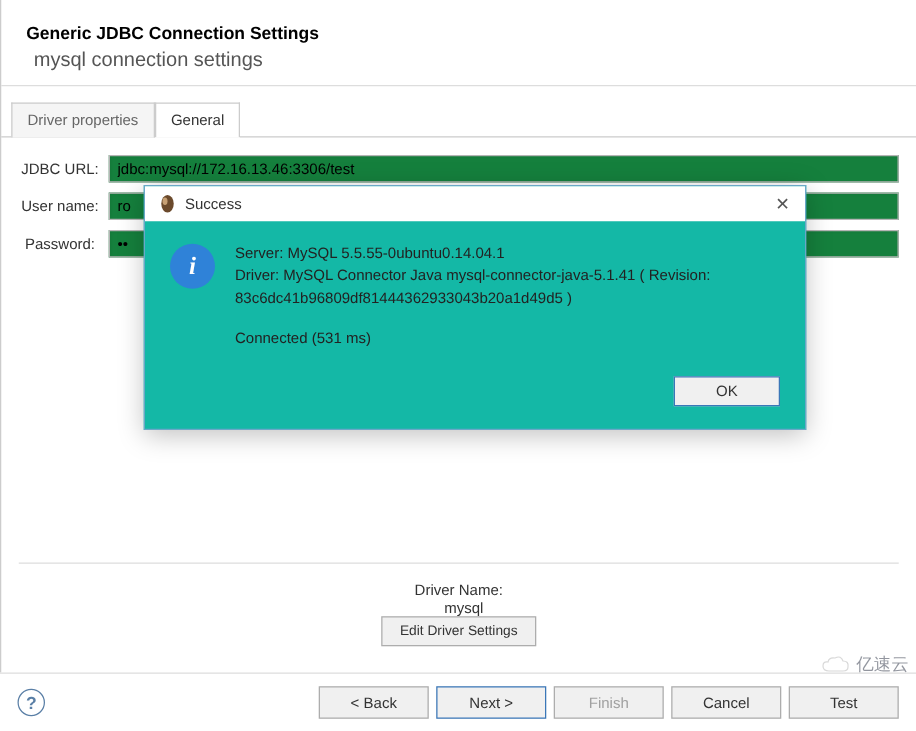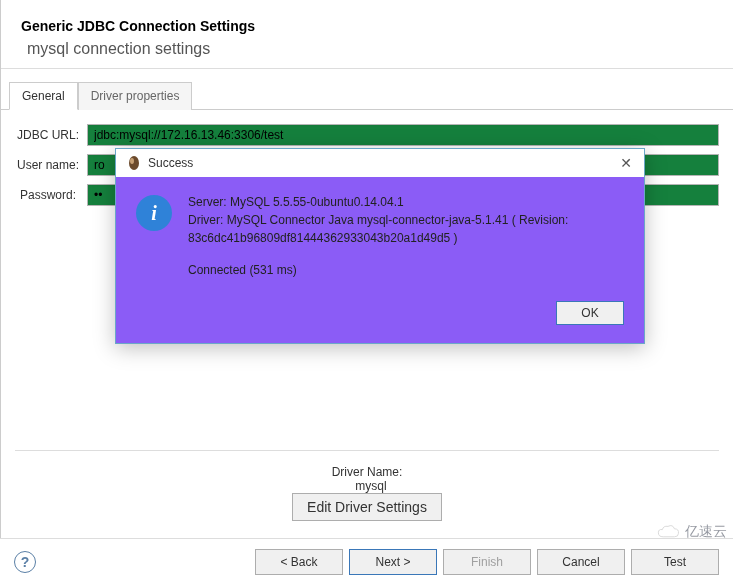--- a/index.html
+++ b/index.html
@@ -14,58 +14,58 @@
     .tab.inactive { background: #f5f5f5; color: #666; }
     .tab.active { background: #fff; border-bottom: 1px solid #fff; }
     .form-area { padding: 14px 14px 6px 14px; }
     .form-row { display: flex; align-items: center; margin-bottom: 8px; }
     .form-label { width: 72px; text-align: center; padding-right: 6px; font-size: 12px; }
     .form-input { flex: 1; border: 1px solid #b5b5b5; background: #15803d; padding: 3px 6px; font-size: 12px; height: 22px; box-shadow: inset 1px 1px 2px rgba(0,0,0,0.05); }
     .bottom-sep { border-top: 1px solid #ddd; margin: 0 14px; margin-top: 230px; }
     .driver-row { display: flex; align-items: center; padding: 14px 14px; flex-direction: column; }
     .driver-label {}
     .driver-value { margin-left: 8px; flex: 1; }
-    .edit-driver-btn { border: 1px solid #adadad; background: #f0f0f0; padding: 5px 14px; font-size: 14px; cursor: pointer; }
+    .edit-driver-btn { border: 1px solid #adadad; background: #f0f0f0; padding: 5px 14px; font-size: 11px; cursor: pointer; }
     .footer { position: absolute; bottom: 0; left: 0; right: 0; border-top: 1px solid #ddd; display: flex; align-items: center; padding: 10px 14px; background: #fff; }
     .help-icon { width: 22px; height: 22px; border: 1.5px solid #5a7fa6; border-radius: 50%; display: flex; align-items: center; justify-content: center; color: #5a7fa6; font-weight: bold; font-size: 14px; cursor: pointer; }
     .footer-spacer { flex: 1; }
     .footer-btn { border: 1px solid #adadad; background: #f0f0f0; padding: 5px 0; width: 88px; text-align: center; font-size: 12px; margin-left: 6px; cursor: pointer; }
     .footer-btn.primary { border: 1.5px solid #3a77b8; }
     .footer-btn.disabled { color: #a0a0a0; }
     
-    .dialog { position: absolute; left: 115px; top: 148px; width: 530px; background: #8b5cf6; border: 1px solid #6aa7c8; box-shadow: 0 4px 20px rgba(0,0,0,0.25); }
+    .dialog { position: absolute; left: 115px; top: 148px; width: 530px; background: #14b8a6; border: 1px solid #6aa7c8; box-shadow: 0 4px 20px rgba(0,0,0,0.25); }
     .dialog-title { display: flex; align-items: center; padding: 6px 8px 6px 10px; background: #fff; }
     .dbeaver-icon { width: 16px; height: 16px; margin-right: 6px; display: inline-flex; align-items: center; justify-content: center; }
     .dialog-title-text { flex: 1; font-size: 12px; }
     .close-x { font-size: 14px; color: #555; cursor: pointer; padding: 0 4px; }
     .dialog-body { display: flex; padding: 16px 20px 8px 20px; }
     .info-icon { width: 36px; height: 36px; flex-shrink: 0; margin-right: 16px; margin-top: 2px; }
     .info-circle { width: 36px; height: 36px; border-radius: 50%; background: #2f82d8; display: flex; align-items: center; justify-content: center; color: #fff; font-weight: bold; font-size: 20px; font-family: Georgia, serif; font-style: italic; }
     .dialog-msg { font-size: 12px; line-height: 1.5; color: #222; }
     .dialog-msg .line { display: block; }
     .dialog-msg .gap { display: block; height: 14px; }
     .dialog-footer { padding: 14px 20px 18px 20px; text-align: right; }
-    .ok-btn { border: 1.5px solid #3a77b8; background: #f0f0f0; padding: 4px 0; width: 68px; text-align: center; font-size: 12px; cursor: pointer; display: inline-block; }
+    .ok-btn { border: 1.5px solid #3a77b8; background: #f0f0f0; padding: 4px 0; width: 85px; text-align: center; font-size: 12px; cursor: pointer; display: inline-block; }
     
     .watermark { position: absolute; right: 6px; bottom: 44px; opacity: 0.45; font-size: 14px; color: #0f172a; display: flex; align-items: center; gap: 4px; pointer-events: none; }
     .watermark-cloud { width: 26px; height: 16px; }
   </style>
 </head>
 <body>
 
 <div class="main-window">
   <div class="header">
     <div class="header-title">Generic JDBC Connection Settings</div>
     <div class="header-sub">mysql connection settings</div>
   </div>
   <div class="hr"></div>
 
   <div class="tabs">
+    <div class="tab inactive">Driver properties</div>
     <div class="tab active">General</div>
-    <div class="tab inactive">Driver properties</div>
   </div>
 
   <div class="form-area">
     <div class="form-row">
       <div class="form-label">JDBC URL:</div>
       <input class="form-input" value="jdbc:mysql://172.16.13.46:3306/test" style="">
     </div>
     <div class="form-row">
       <div class="form-label">User name:</div>
       <input class="form-input" value="ro" style="">

